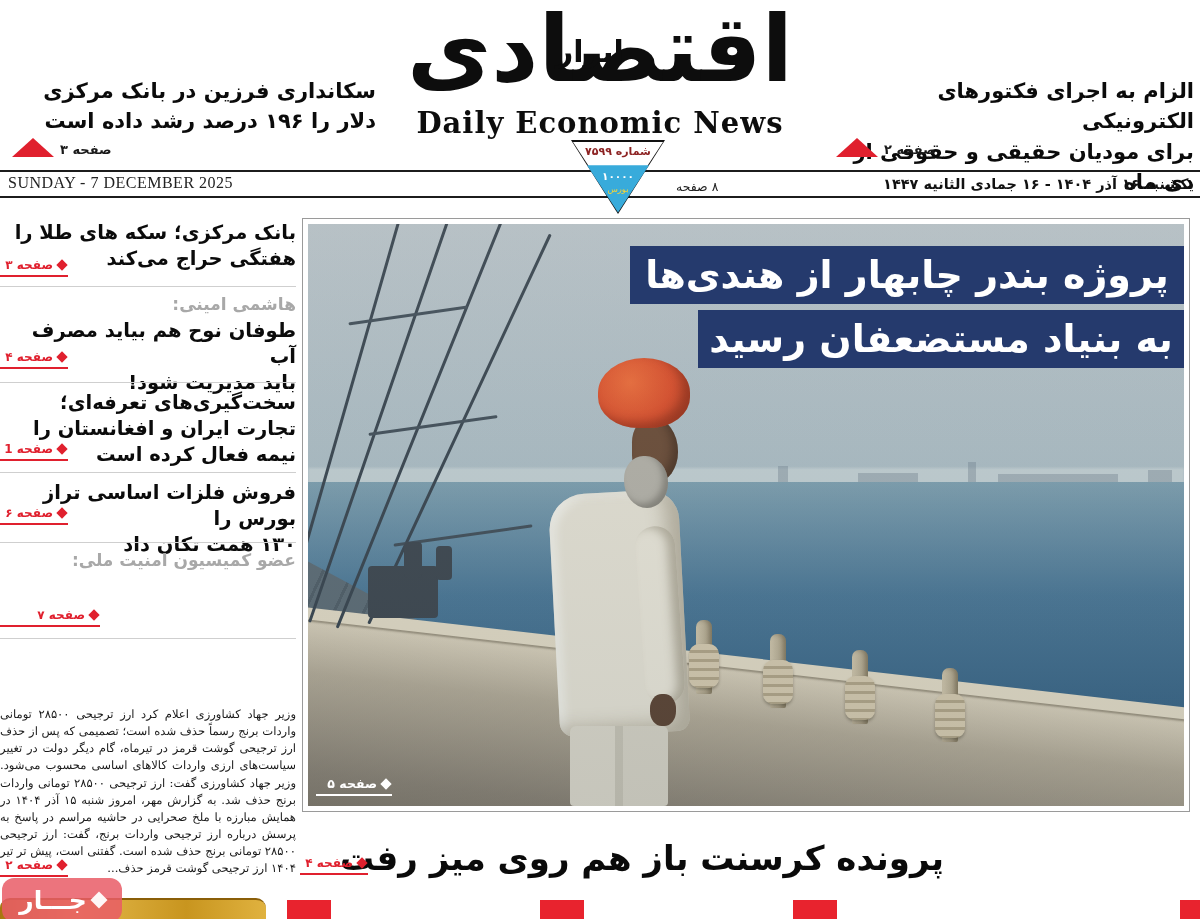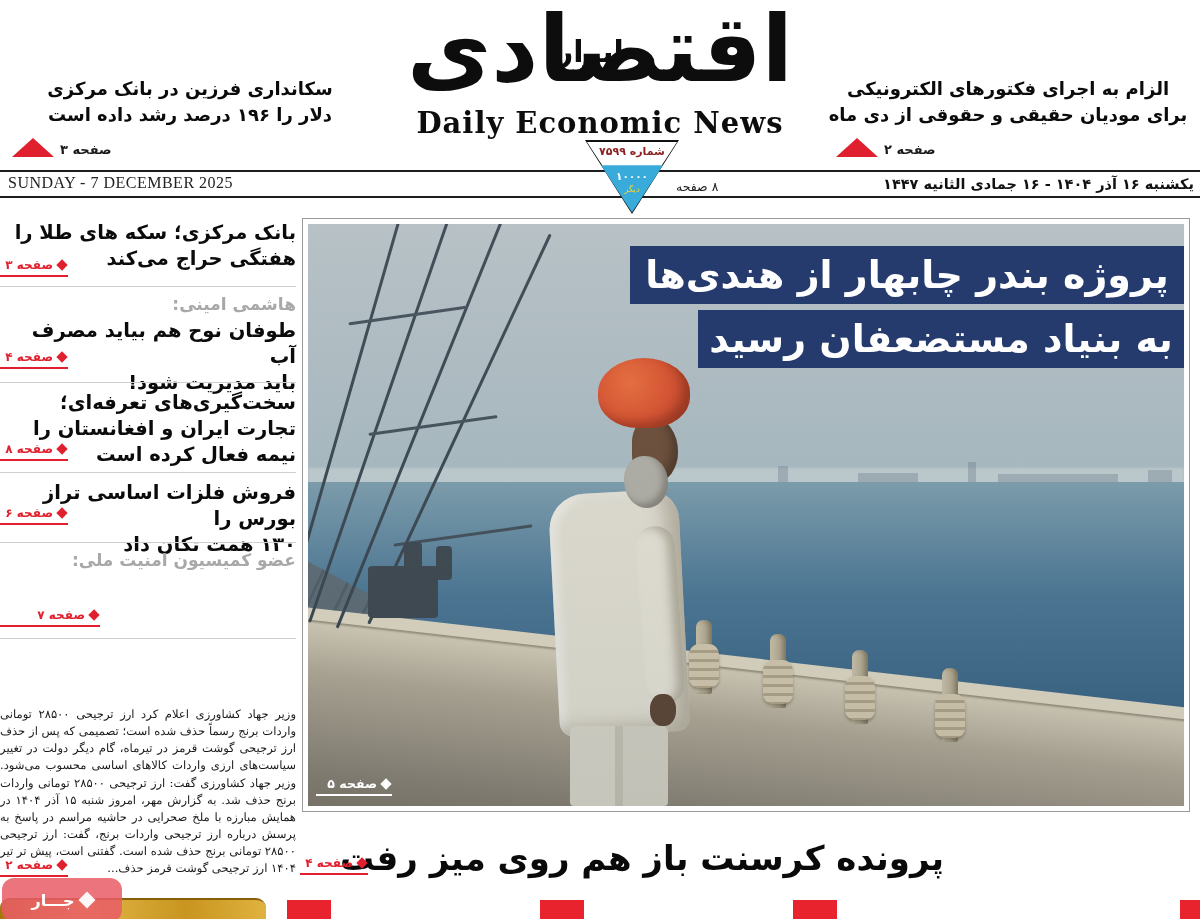--- a/index.html
+++ b/index.html
@@ -9,35 +9,35 @@
   .rtl{direction:rtl;unicode-bidi:embed;text-align:center;}
 
   
   .brand-main{left:400px;top:2px;width:400px;text-align:center;font-size:92px;font-weight:800;
               line-height:1.05;letter-spacing:-2px;color:#0d0d0d;}
   .brand-small{left:556px;top:34px;font-size:30px;font-weight:800;color:#0d0d0d;}
   .brand-sub{left:380px;top:106px;width:440px;text-align:center;font-family:"DejaVu Serif",serif;
              font-weight:800;font-size:29px;letter-spacing:1px;color:#0d0d0d;}
 
   
-  .top-story{width:372px;font-size:18px;font-weight:800;line-height:1.45;
+  .top-story{width:372px;font-size:21px;font-weight:800;line-height:1.45;text-align:right;
              white-space:pre-line;color:#0b0b0b;}
   .tri-up{width:0;height:0;border-left:21px solid transparent;border-right:21px solid transparent;
           border-bottom:19px solid #e0202e;}
   .tri-label{font-size:13px;font-weight:700;color:#1a1a1a;}
 
   
   .rule{left:0;width:1200px;background:#1c1c1c;}
   .date-en{left:8px;top:174px;font-family:"Liberation Serif",serif;font-size:16px;
            letter-spacing:.5px;color:#222;}
   .date-fa{right:6px;top:176px;font-size:14.5px;font-weight:600;color:#111;}
   .pages-label{left:676px;top:179px;font-size:12.5px;color:#222;}
 
   
-  .badge{left:585px;top:140px;width:94px;height:74px;z-index:5;text-decoration:underline;}
+  .badge{left:571px;top:140px;width:94px;height:74px;z-index:5;text-decoration:underline;}
   .badge .b-outer{position:absolute;inset:0;background:#111;
         clip-path:polygon(0 0,100% 0,50% 100%);}
   .badge .b-inner{position:absolute;left:2px;right:2px;top:2px;bottom:3px;background:#fff;
         clip-path:polygon(0 0,100% 0,50% 100%);}
   .badge .b-cyan{position:absolute;inset:0;background:#38abdb;
         clip-path:polygon(17% 34%,83% 34%,50% 98%);}
   .badge .b-issue{position:absolute;left:0;right:0;top:5px;text-align:center;font-size:11px;
         font-weight:700;color:#8d2323;}
   .badge .b-price{position:absolute;left:0;right:0;top:30px;text-align:center;font-size:10.5px;
         font-weight:700;color:#fff;}
@@ -122,21 +122,21 @@
   .photo-page .diamond{background:#fff;}
 
   
   .bottom-title{left:340px;top:838px;width:820px;text-align:left;font-size:34px;font-weight:800;
         color:#0a0a0a;}
   .bottom-marker{left:300px;top:856px;}
 
   .watermark{left:2px;top:878px;width:120px;height:44px;border-radius:12px;
         background:rgba(233,92,102,.85);display:flex;align-items:center;justify-content:center;
         gap:6px;z-index:6;}
-  .watermark .wm-text{color:#fff;font-size:16px;font-weight:800;}
+  .watermark .wm-text{color:#fff;font-size:25px;font-weight:800;}
   .wm-diamond{width:12px;height:12px;background:#fff;transform:rotate(45deg);opacity:.95;}
   .gold-band{left:0;top:898px;width:266px;height:21px;border-radius:10px 10px 0 0;
         background:linear-gradient(90deg,#a8760f,#e3b84a 30%,#c8951f 70%,#e0b23f);
         border-top:2px solid #8a5e08;z-index:5;}
   .red-stub{top:900px;width:44px;height:19px;background:#e8232e;}
 </style>
 </head>
 <body>
 
 <div class="page">
@@ -160,21 +160,21 @@
   <div class="abs date-en">SUNDAY - 7 DECEMBER 2025</div>
   <div class="abs rtl date-fa">یکشنبه ۱۶ آذر ۱۴۰۴ - ۱۶ جمادی الثانیه ۱۴۴۷</div>
   <div class="abs rtl pages-label">۸ صفحه</div>
 
   <div class="abs badge">
     <div class="b-outer"></div>
     <div class="b-inner"></div>
     <div class="b-cyan"></div>
     <div class="b-issue rtl">شماره ۷۵۹۹</div>
     <div class="b-price rtl">۱۰۰۰۰</div>
-    <div class="b-unit rtl">دیگر</div>
+    <div class="b-unit rtl">بورس</div>
   </div>
 
   <div class="abs rtl sb-item" style="top:220px;">
     <div class="sb-title">بانک مرکزی؛ سکه های طلا را
 هفتگی حراج می‌کند</div>
   </div>
   <div class="abs marker" style="top:258px;">
     <span class="m-text">صفحه ۳</span>
     <span class="diamond"></span>
   </div>
@@ -190,21 +190,21 @@
     <span class="diamond"></span>
   </div>
   <div class="abs sb-divider" style="top:382px;"></div>
 
   <div class="abs rtl sb-item" style="top:390px;">
     <div class="sb-title">سخت‌گیری‌های تعرفه‌ای؛
 تجارت ایران و افغانستان را
 نیمه فعال کرده است</div>
   </div>
   <div class="abs marker" style="top:442px;">
-    <span class="m-text">صفحه ۸</span>
+    <span class="m-text">صفحه 1</span>
     <span class="diamond"></span>
   </div>
   <div class="abs sb-divider" style="top:472px;"></div>
 
   <div class="abs rtl sb-item" style="top:480px;">
     <div class="sb-title">فروش فلزات اساسی تراز بورس را
 ۱۳۰ همت تکان داد</div>
   </div>
   <div class="abs marker" style="top:506px;">
     <span class="m-text">صفحه ۶</span>

